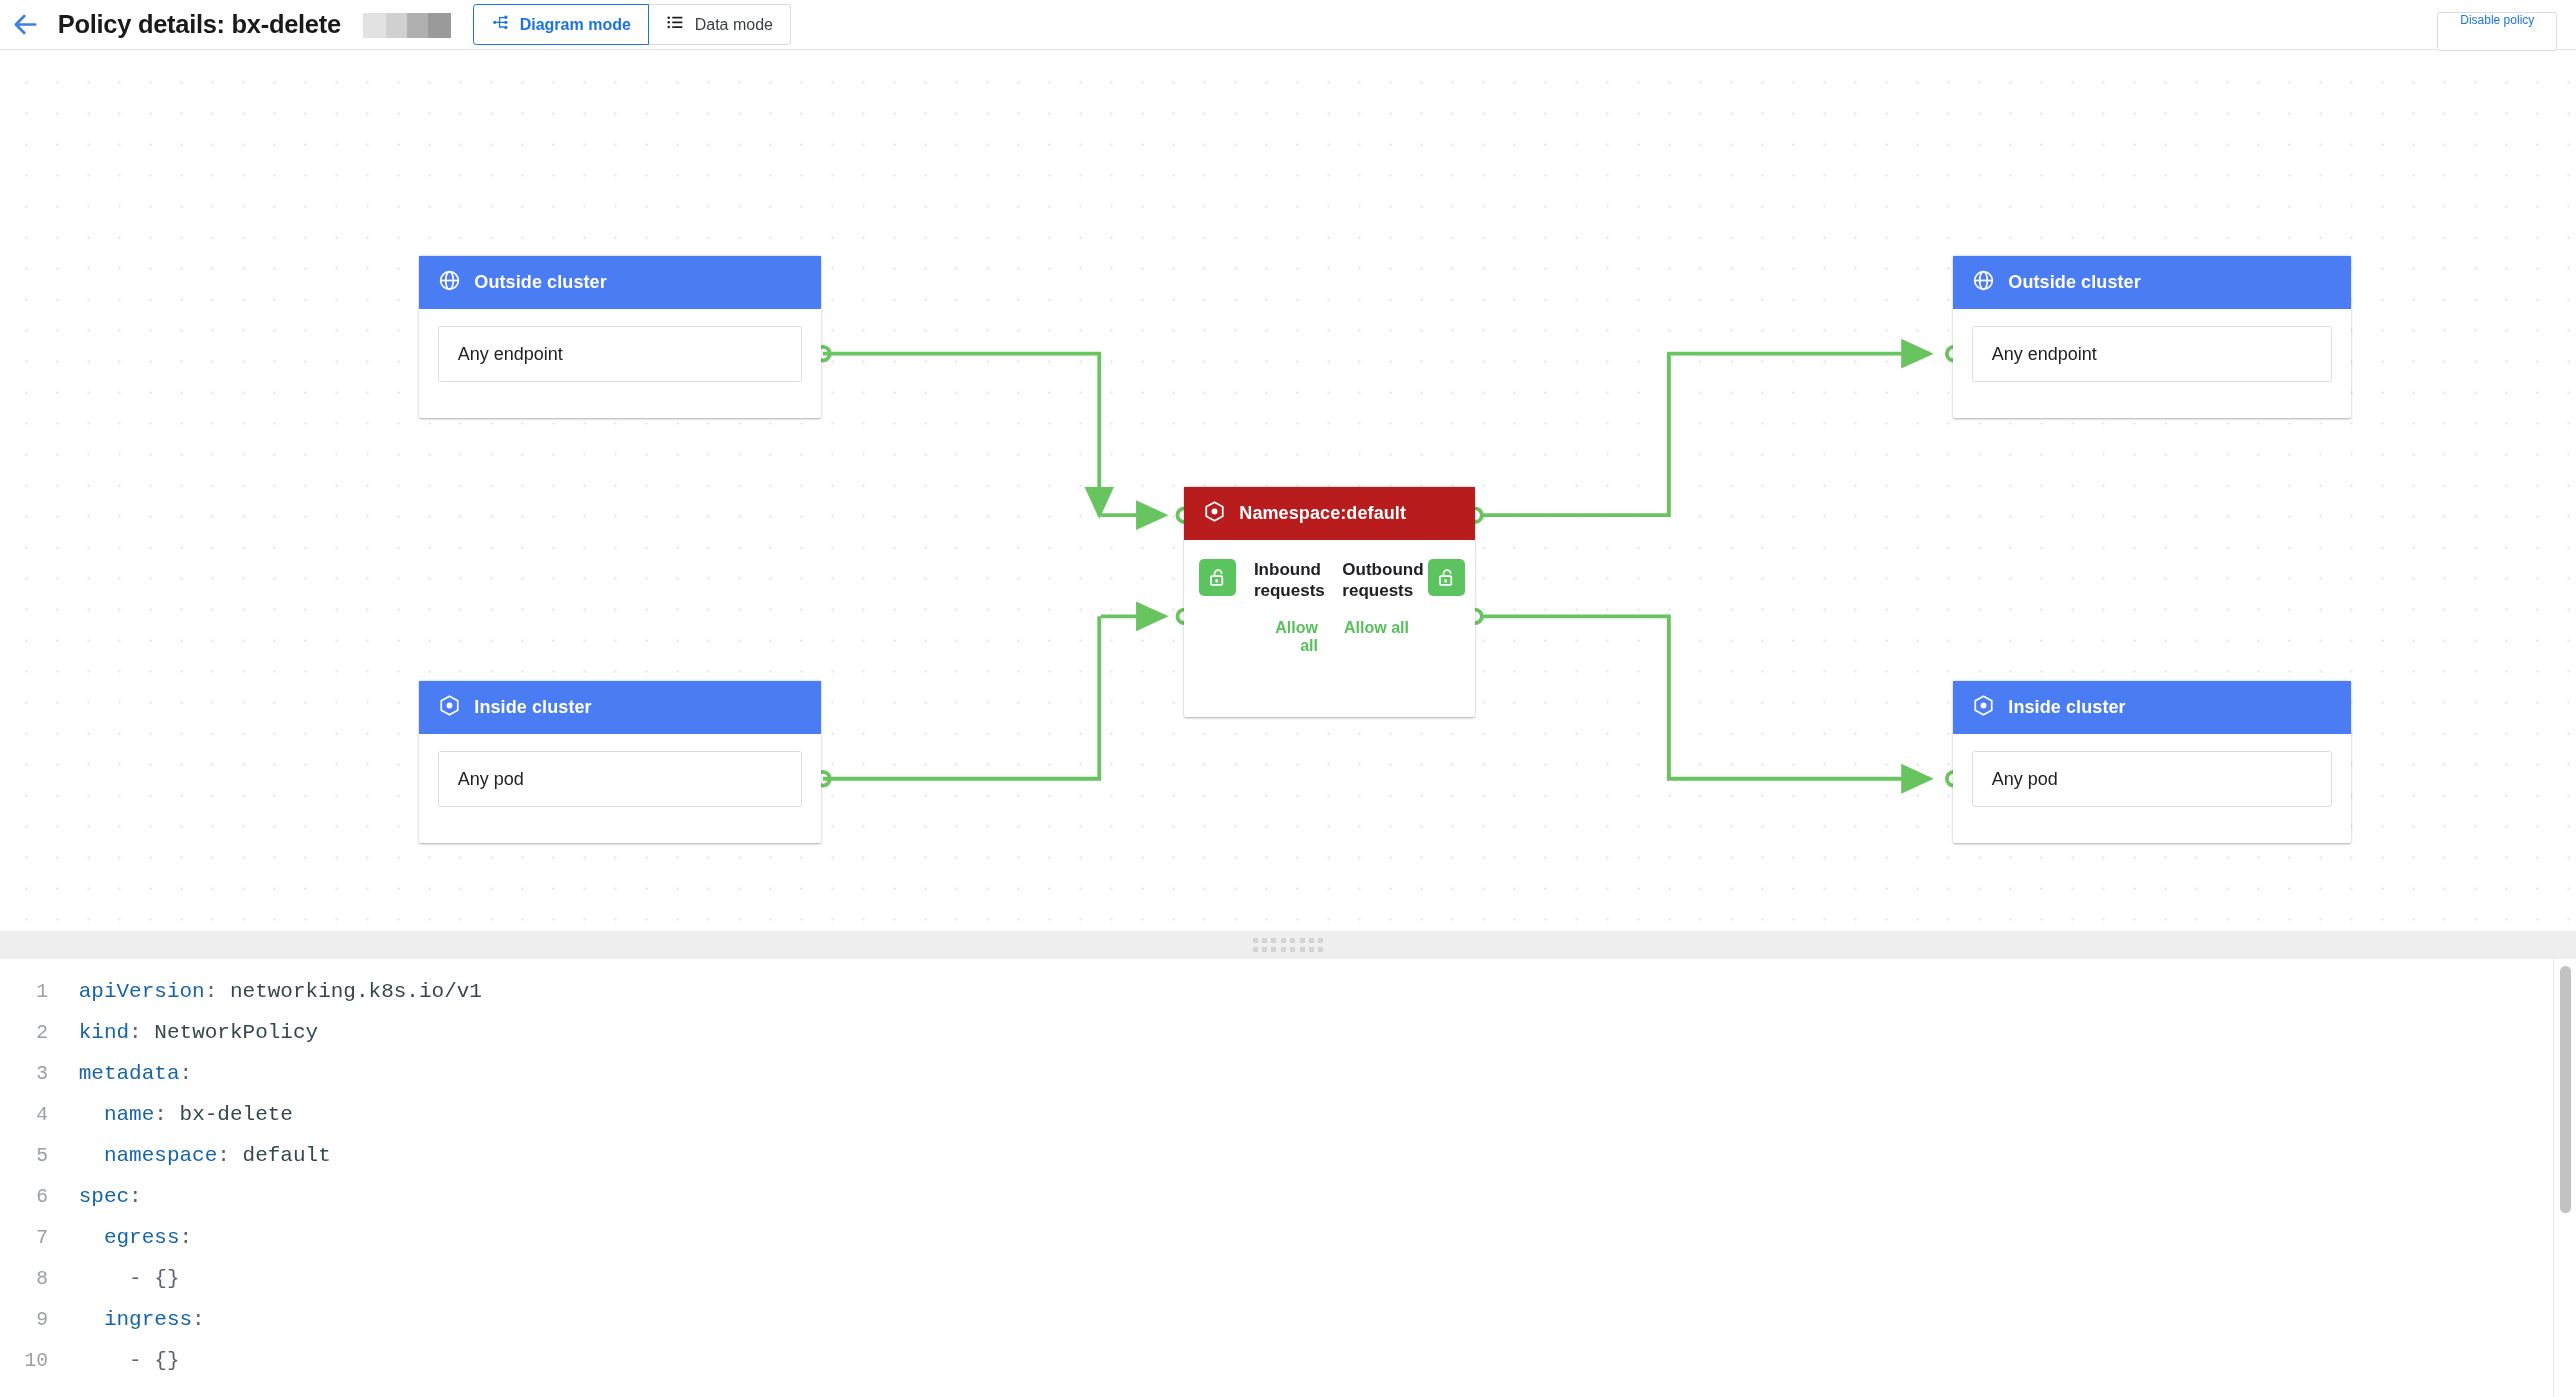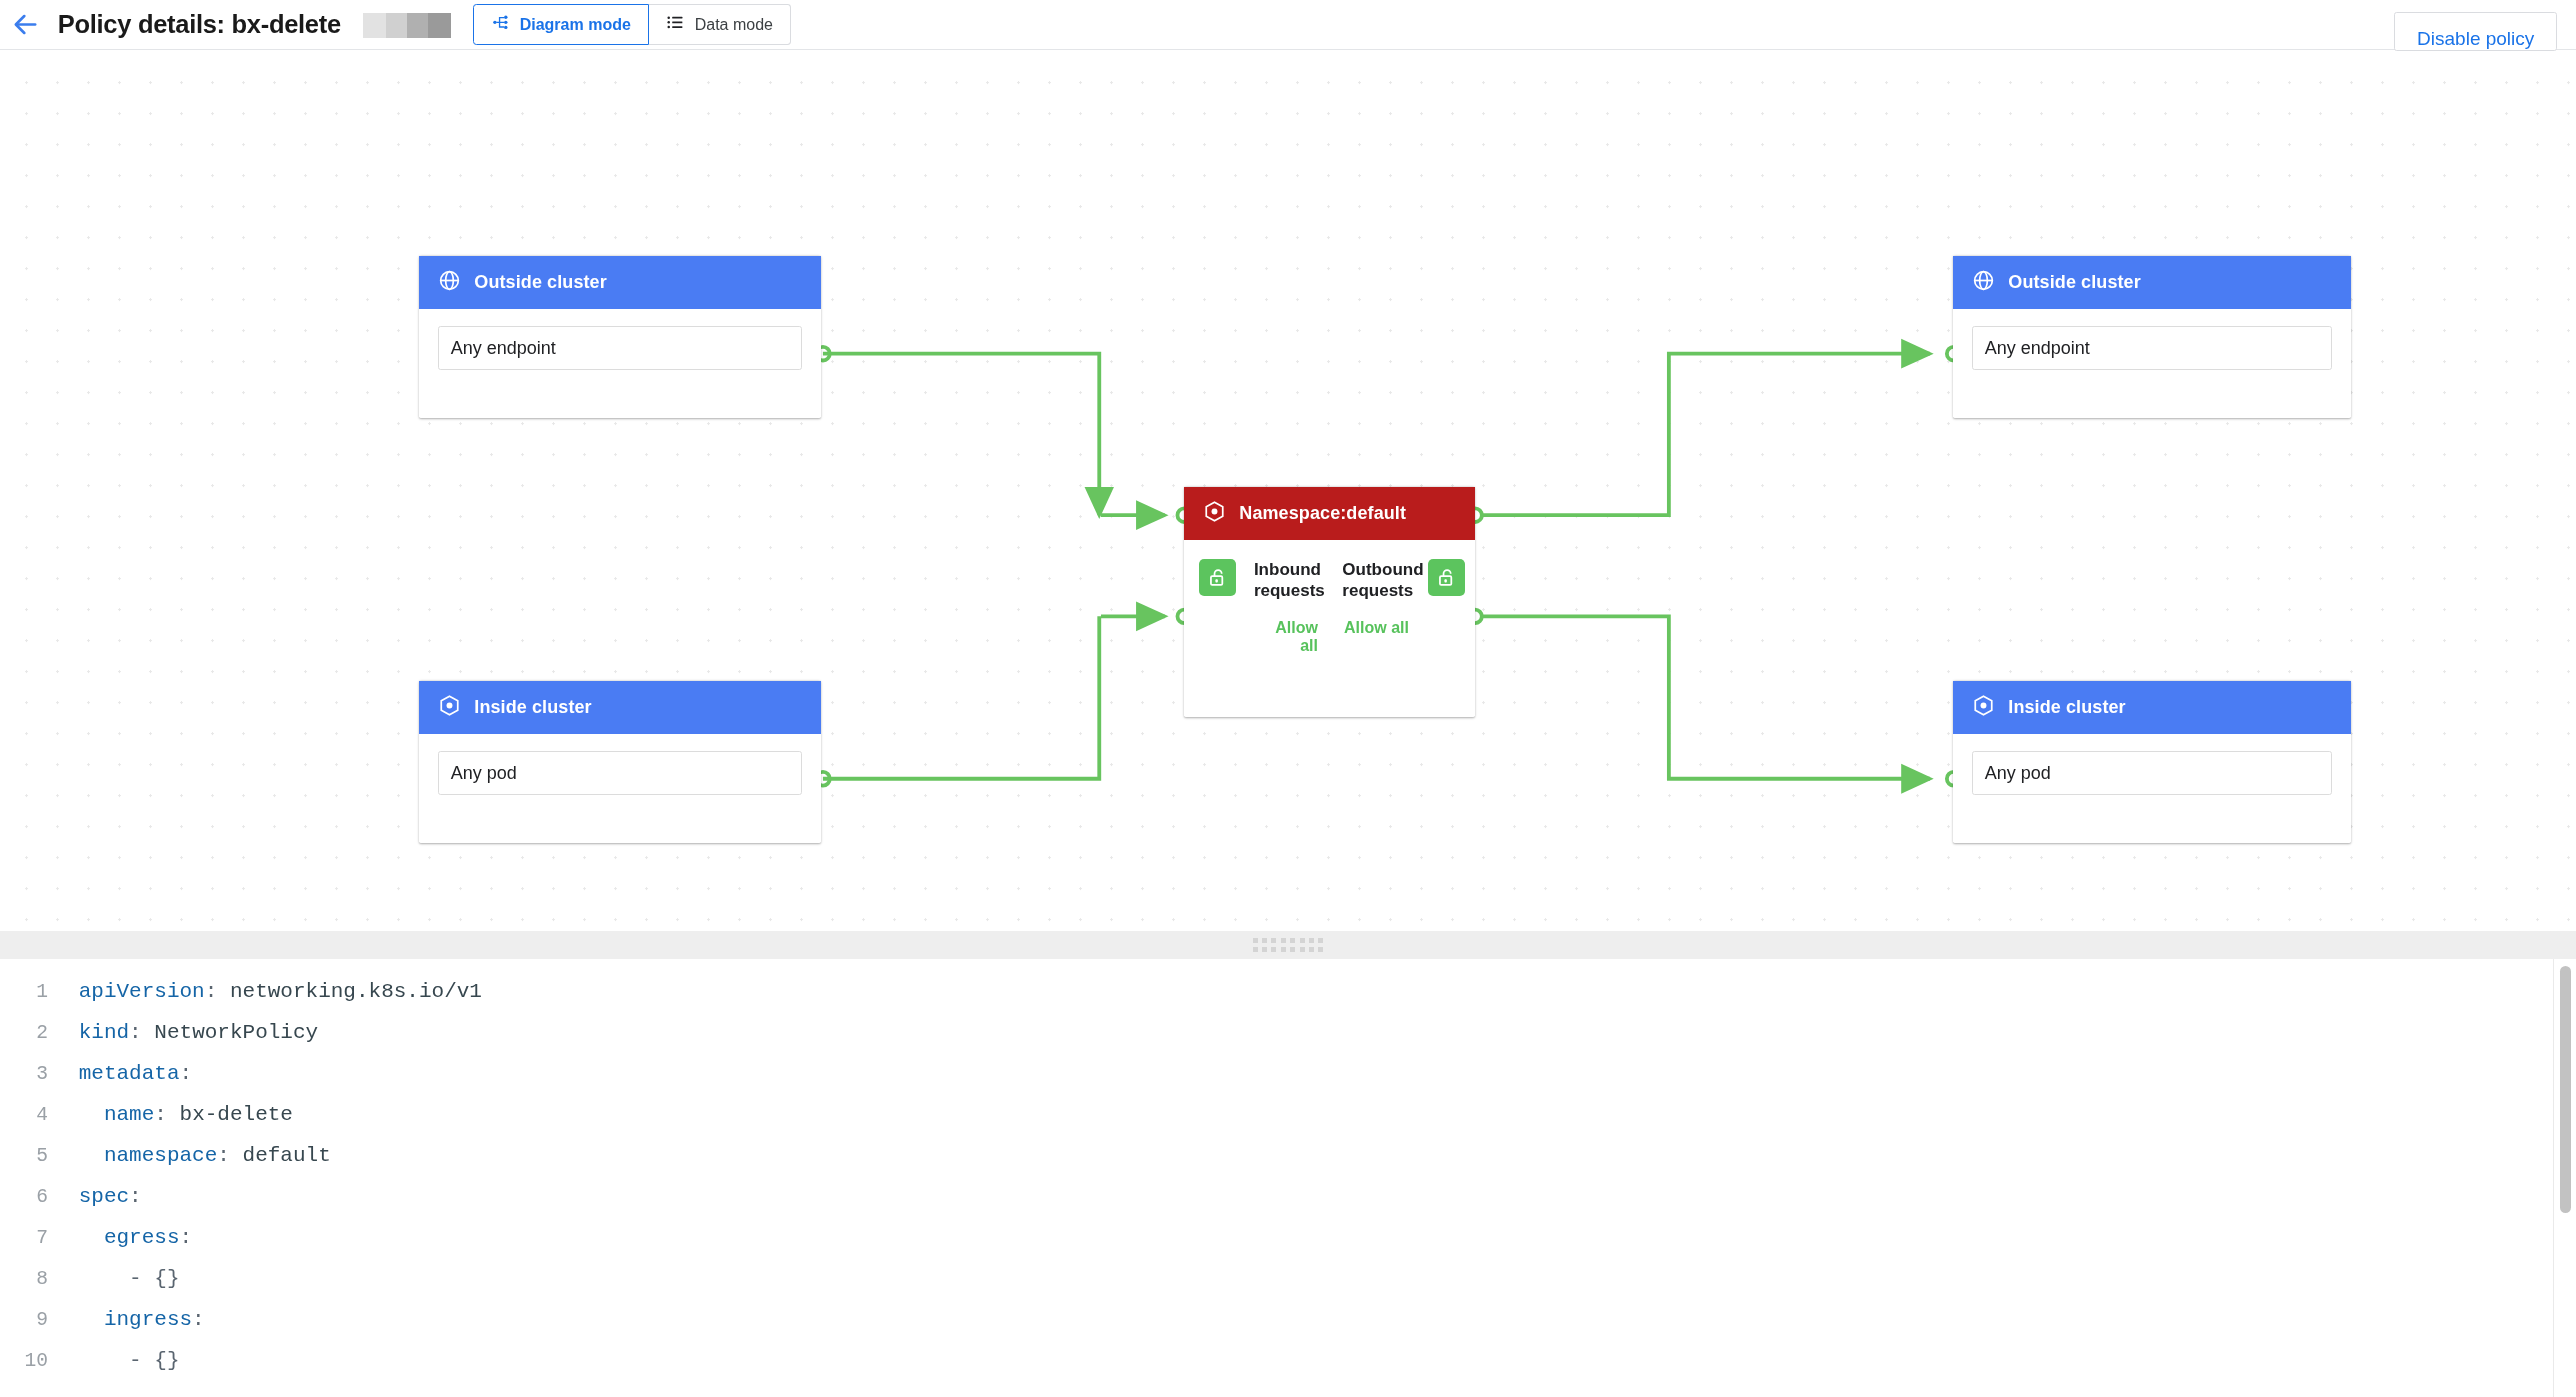--- a/index.html
+++ b/index.html
@@ -57,25 +57,25 @@
     border: 1.7px solid #1a73e8;
     color: #1a73e8;
     position: relative; z-index: 2; font-weight: bold;
   }
   .mode-btn:first-child { border-radius: 3.4px 0 0 3.4px; }
   .mode-btn:last-child { border-radius: 0 3.4px 3.4px 0; border-left: none; }
 
   .disable-btn {
     position: absolute; right: 18.7px; top: 12px;
     height: 39px; padding: 0 22px;
-    display: flex; align-items: flex-end;
+    display: flex; align-items: flex-start;
     background: #ffffff;
     border: 0.9px solid #dadce0;
     border-radius: 2.6px;
-    color: #1a73e8; font-size: 19px;
+    color: #1a73e8; font-size: 12px;
     cursor: pointer; white-space: nowrap;
   }
 
   
   .canvas {
     position: absolute; top: 62px; left: 0;
     width: 2576px; height: 869px;
     background-color: #ffffff;
     background-image: radial-gradient(#e8e8e8 1.2px, transparent 1.3px);
     background-size: 31px 31px;
@@ -96,26 +96,26 @@
     padding: 0 18.7px;
     color: #ffffff;
     font-size: 18px; font-weight: bold;
     letter-spacing: 0.1px;
   }
   .node-head.blue  { background: #4a7cf3; }
   .node-head.green { background: #b91c1c; }
   .node-body { padding: 17px 18.7px 25.5px 18.7px; }
 
   .chip {
-    height: 44px;
+    height: 56px;
     border: 0.9px solid #dcdcdc;
     border-radius: 2.6px;
     background: #ffffff;
     display: flex; align-items: center;
-    padding: 0 12px;
+    padding: 0 19px;
     font-size: 18px; color: #202124;
   }
 
   
   .ns-row {
     display: flex; align-items: flex-start;
     padding: 18.7px 15.3px 0 15.3px;
     gap: 4px;
   }
   .lock {

